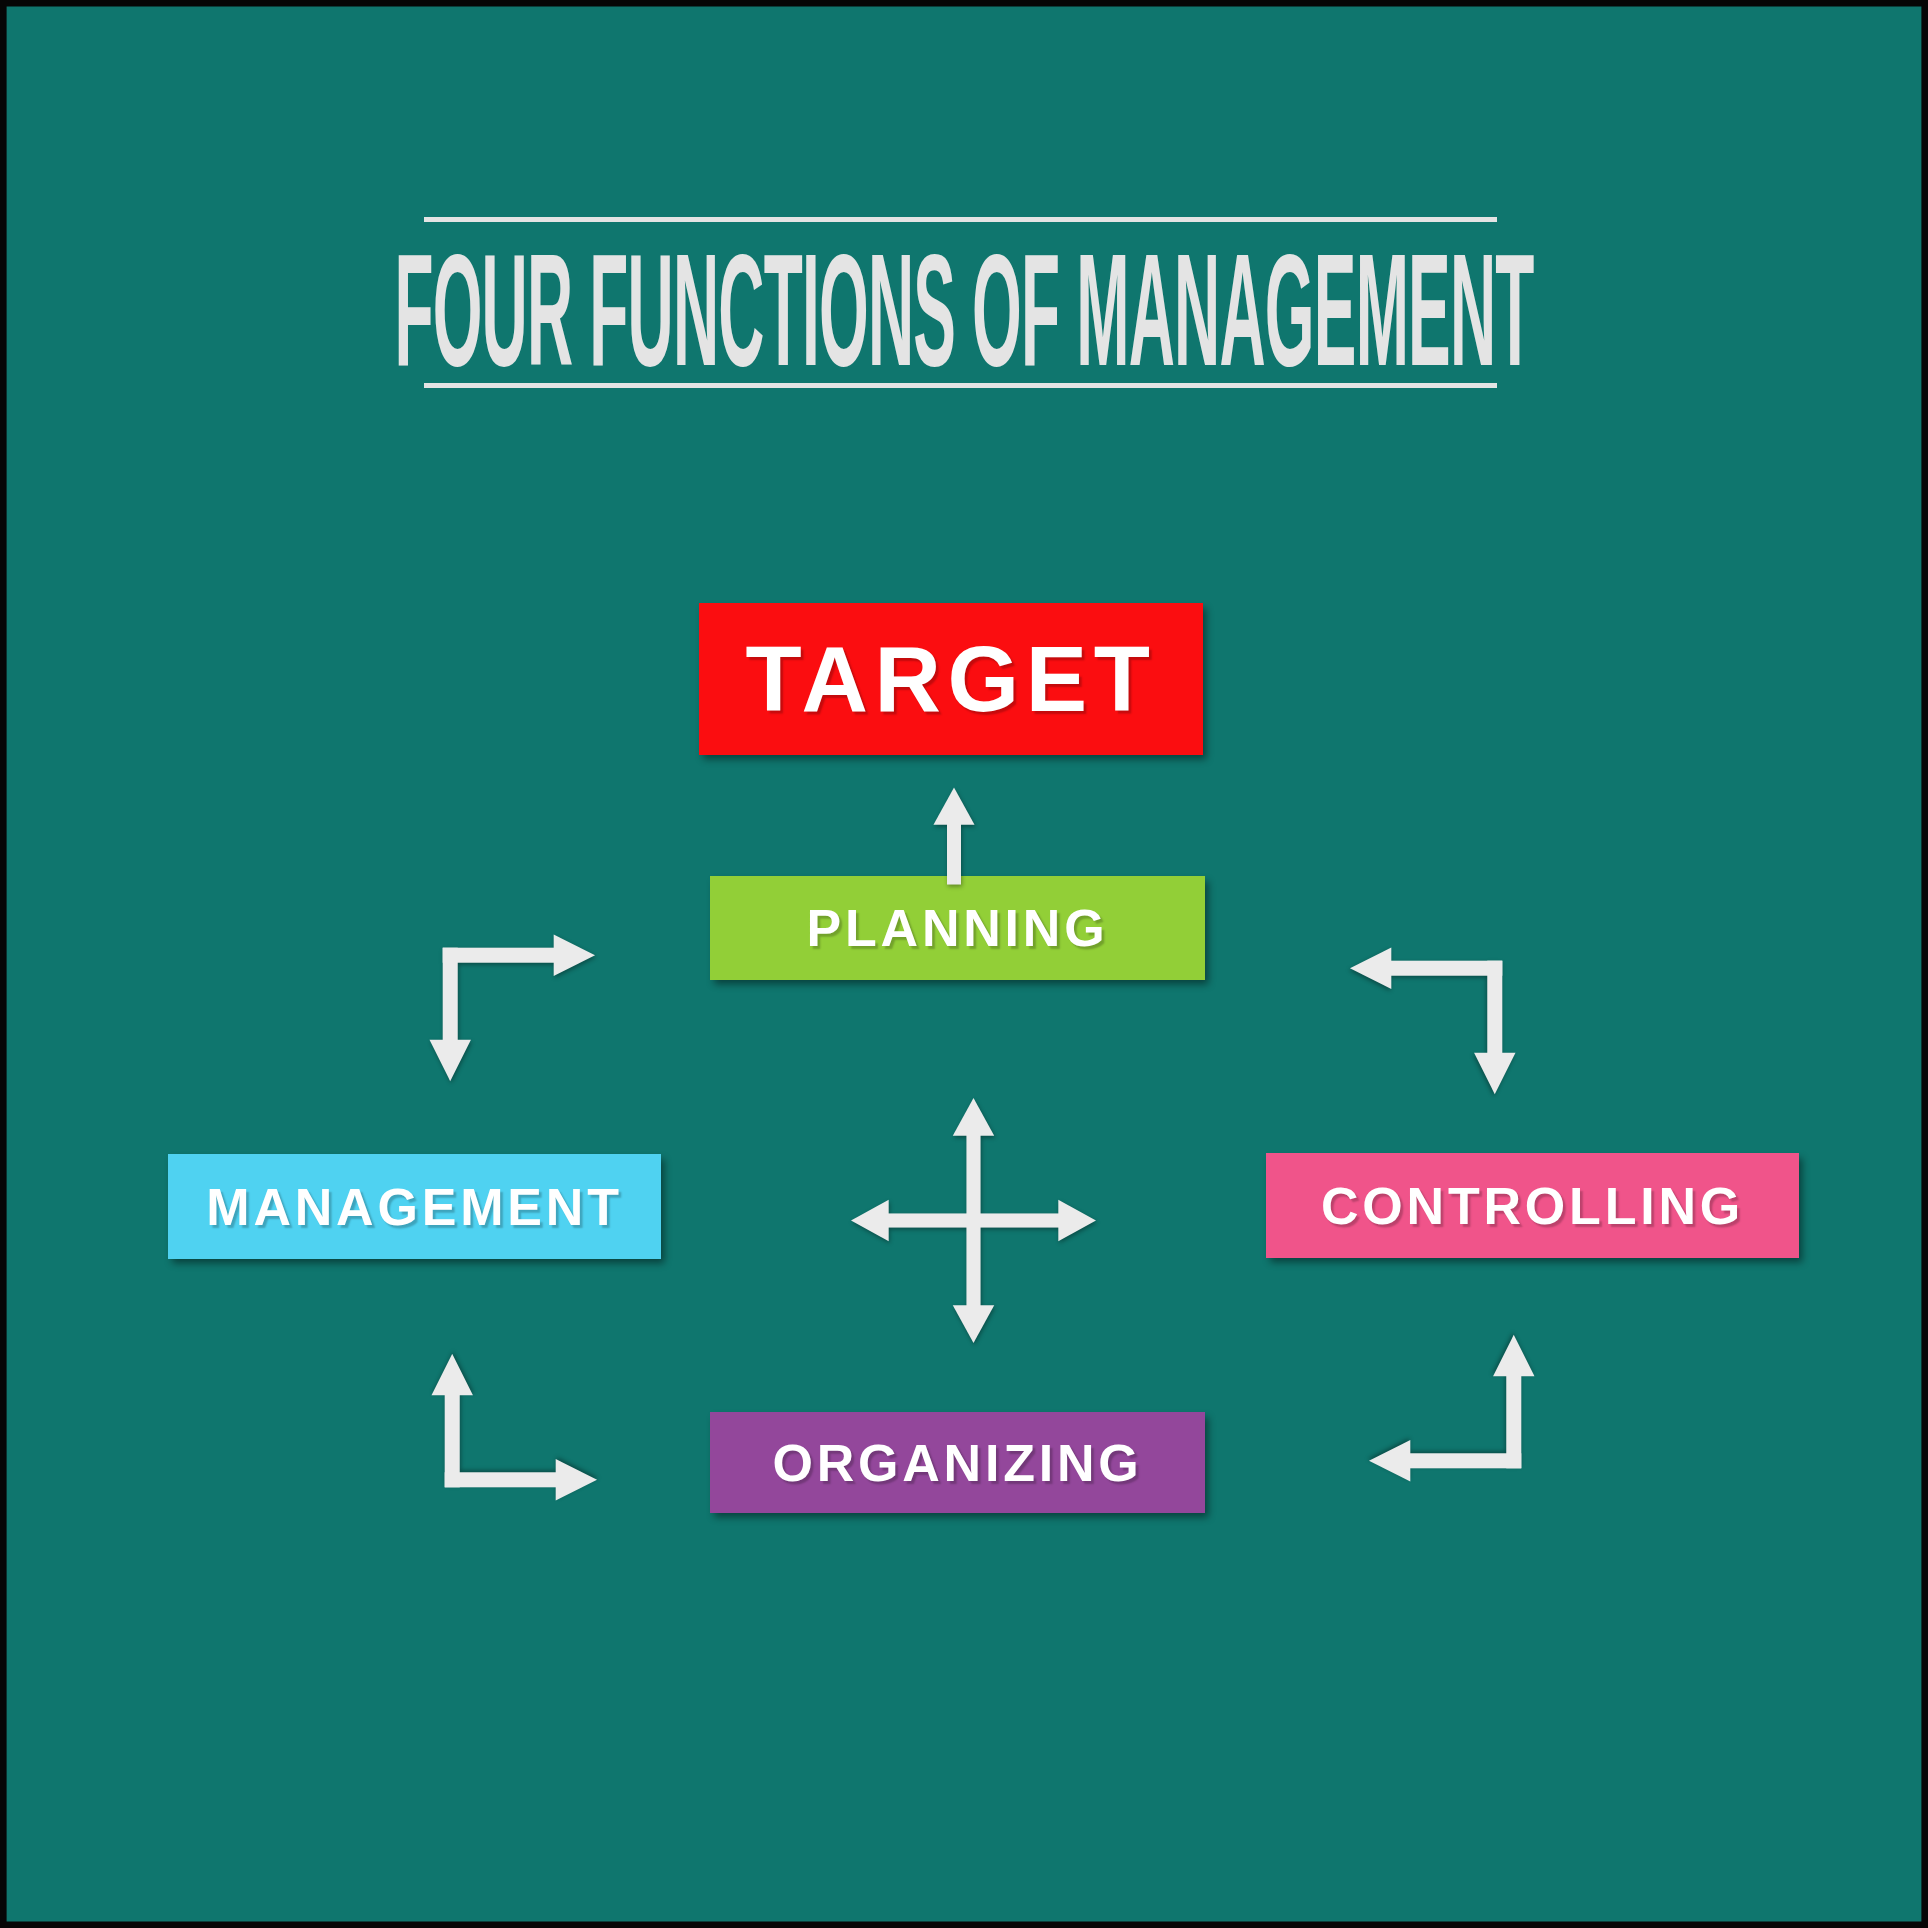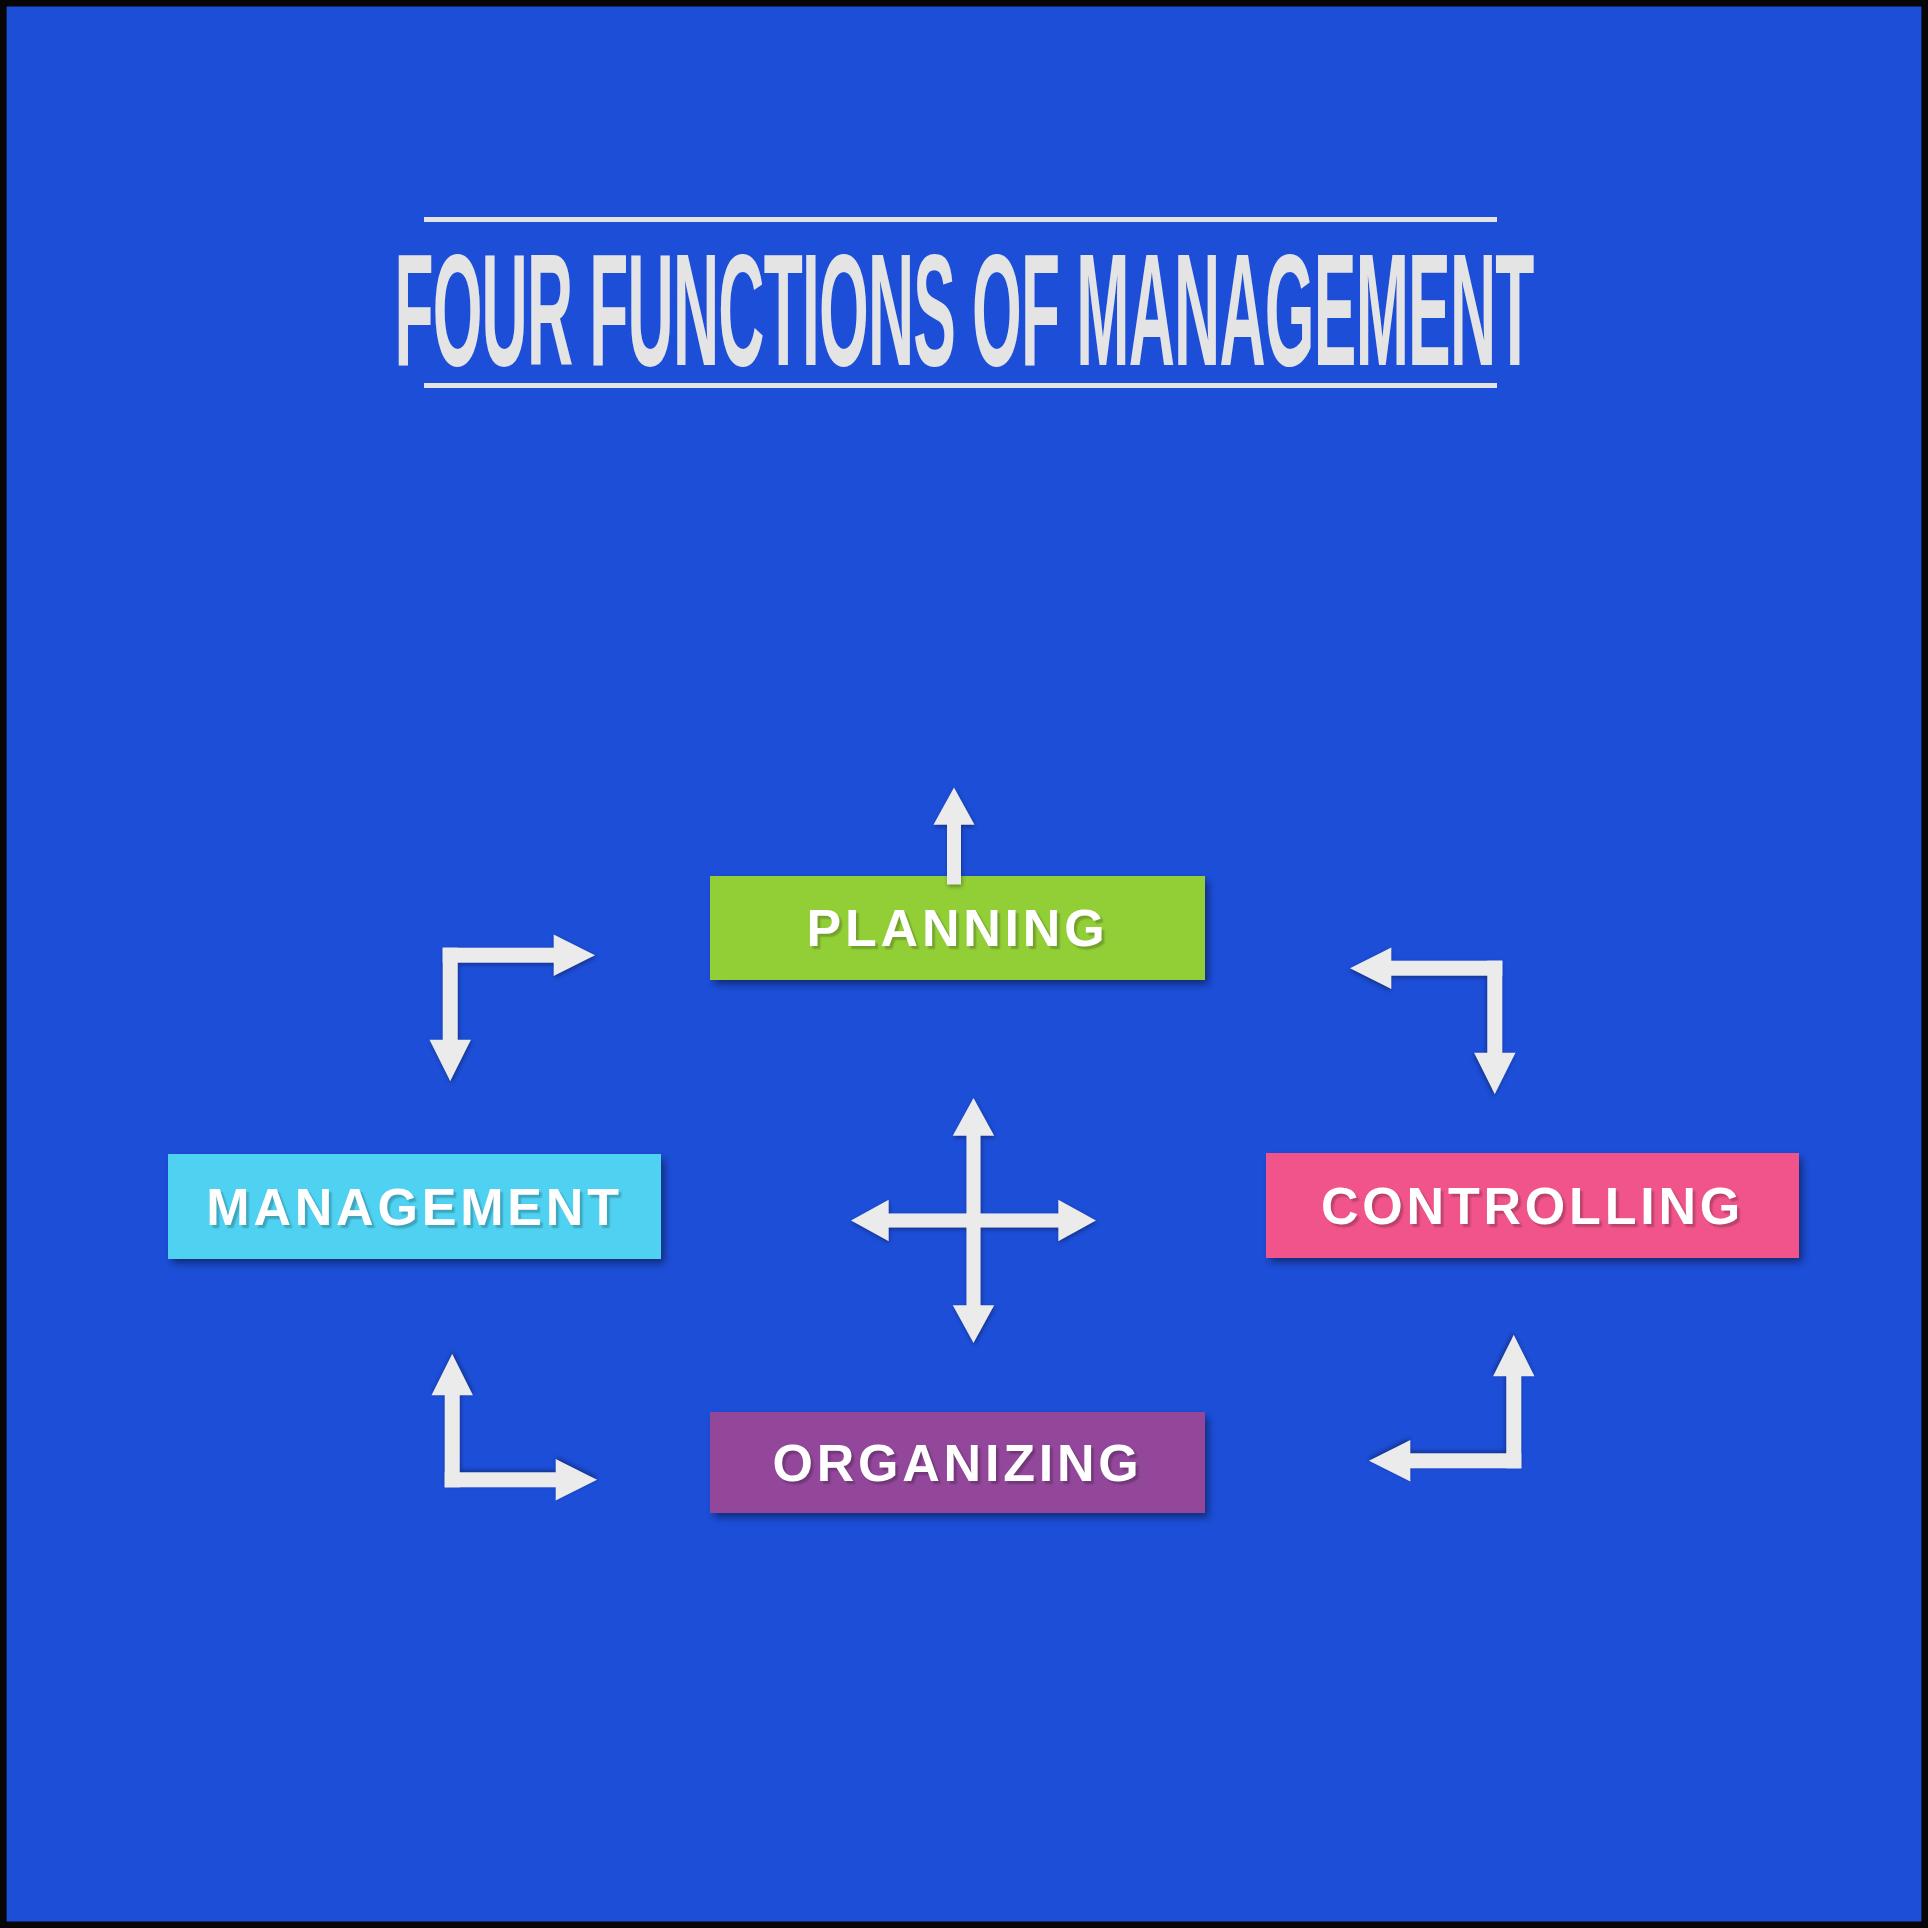--- a/index.html
+++ b/index.html
@@ -1,17 +1,17 @@
 <!DOCTYPE html>
 <html style="font-size:15px"><head>
 <meta charset="utf-8">
 <style>
   html,body{margin:0;padding:0;width:1928px;height:1928px;overflow:hidden;background:#101010;}
   #canvas{
-    position:relative;width:1928px;height:1928px;background:#1d4ed8;
+    position:relative;width:1928px;height:1928px;background:#0f766e;
     box-shadow:inset 0 0 0 6.6px #060606;
     font-family:"Liberation Sans",sans-serif;
     text-decoration:underline;
   }
   .rule{position:absolute;left:424px;width:1073px;height:4.7px;background:#e4e4e4;}
   .rule-top{top:217px;}
   .rule-bottom{top:383px;}
   .title-svg{position:absolute;left:305px;top:222px;overflow:visible;}
   .title-text{
     fill:#e4e4e4;font-family:"Liberation Sans",sans-serif;
@@ -46,20 +46,23 @@
 <div id="canvas">
 
   <div class="rule rule-top"></div>
 
   <svg class="title-svg" width="1318" height="179" viewBox="0 0 1400 190">
     <text class="title-text" x="700" y="152" text-anchor="middle" textLength="1210" lengthAdjust="spacingAndGlyphs">FOUR FUNCTIONS OF MANAGEMENT</text>
   </svg>
 
   <div class="rule rule-bottom"></div>
 
+  <div class="box box-target">
+    <span class="box-label">TARGET</span>
+  </div>
 
   <div class="box box-planning">
     <span class="box-label">PLANNING</span>
   </div>
 
   <div class="box box-influencing">
     <span class="box-label">MANAGEMENT</span>
   </div>
 
   <div class="box box-controlling">

